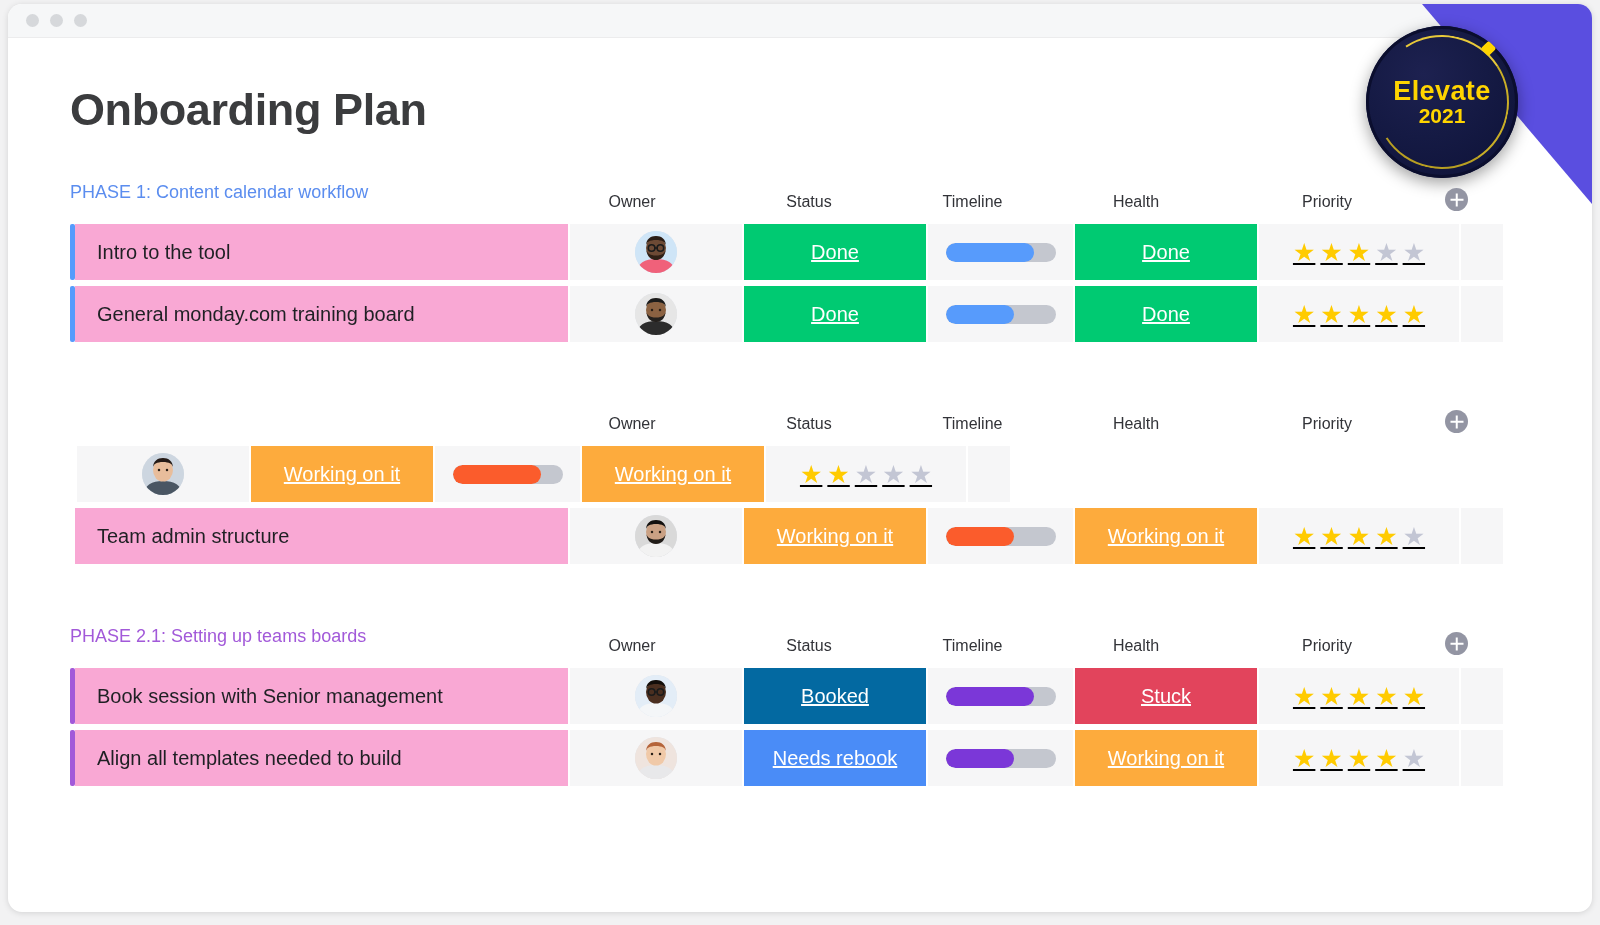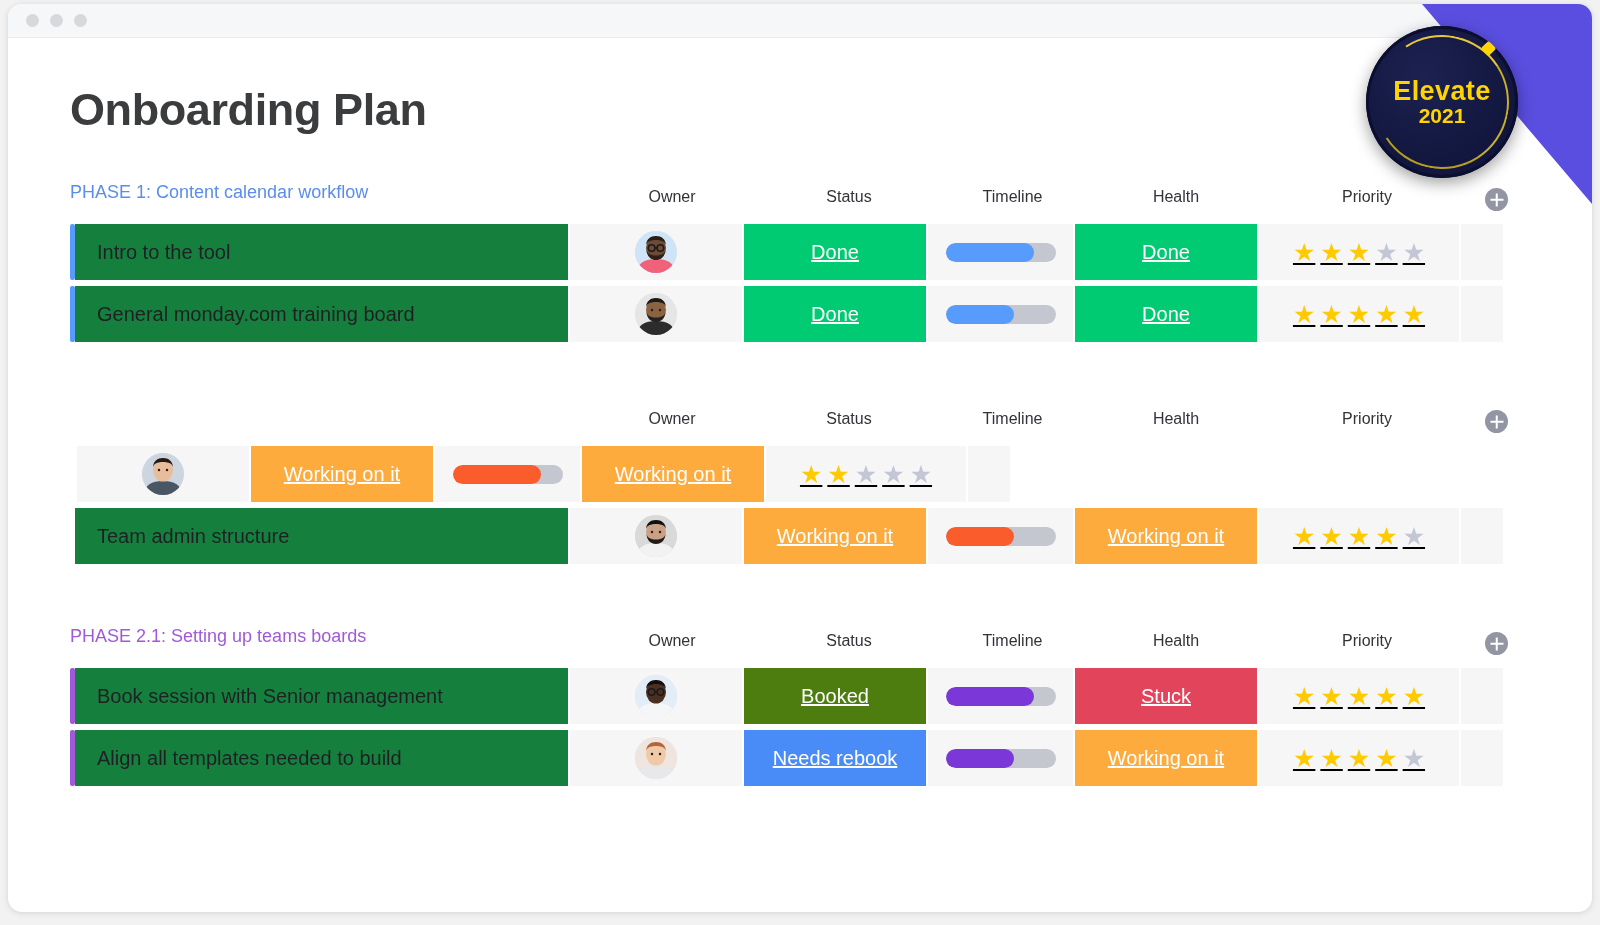--- a/index.html
+++ b/index.html
@@ -94,22 +94,23 @@
   .sec-head {
     position: relative;
     height: 36px;
   }
   .sec-title {
     position: absolute; left: 0; top: 0;
     font-size: 18px; font-weight: 400;
     white-space: nowrap;
   }
   .col-headers {
-    position: absolute; left: 516px; top: 6px;
+    position: absolute; left: 476px; top: 6px;
     display: flex;
+    align-items: flex-end;
   }
   .col-h {
     font-size: 16px; color: #323338;
     text-align: center;
   }
   .ch-owner   { width: 172px; }
   .ch-status  { width: 182px; }
   .ch-time    { width: 145px; }
   .ch-health  { width: 182px; }
   .ch-prio    { width: 200px; }
@@ -130,21 +131,21 @@
   
   .rows { margin-top: 6px; }
   .row {
     display: flex; align-items: stretch;
     height: 56px;
     margin-bottom: 6px;
   }
   .accent { width: 5px; border-radius: 2px; flex: 0 0 5px; }
   .cell-name {
     width: 493px;
-    background: #15803d;
+    background: #f9a8d4;
     display: flex; align-items: center;
     padding-left: 22px;
     font-size: 20px; color: #1f2024;
   }
   .cell {
     display: flex; align-items: center; justify-content: center;
     background: #f6f6f7;
     margin-left: 2px;
     text-decoration: underline;
   }
@@ -405,21 +406,21 @@
     <path d="M11 15c0-7 4.5-10 10-10s10 3 10 10c0-4-4-6-10-6s-10 2-10 6z" fill="#120d0a"></path>
 
     <g fill="none" stroke="#1b1b1b" stroke-width="1.6">
                         <circle cx="16.6" cy="17" r="3.3"></circle>
                         <circle cx="25.4" cy="17" r="3.3"></circle>
                         <path d="M19.9 17h2.2"></path>
                       </g>
   </svg>
                   </div>
                 </div>
-                <div class="cell c-status" style="background: #4d7c0f;">Booked</div>
+                <div class="cell c-status" style="background: #0369a1;">Booked</div>
                 <div class="cell c-time">
                   <div class="bar">
                     <div class="bar-fill" style="width: 80%; background: rgb(123, 55, 216);"></div>
                   </div>
                 </div>
                 <div class="cell c-health" style="background: rgb(226, 68, 92);">Stuck</div>
                 <div class="cell c-prio">
                   <div class="stars">
                     <span class="star-on">★</span>
                     <span class="star-on">★</span>

